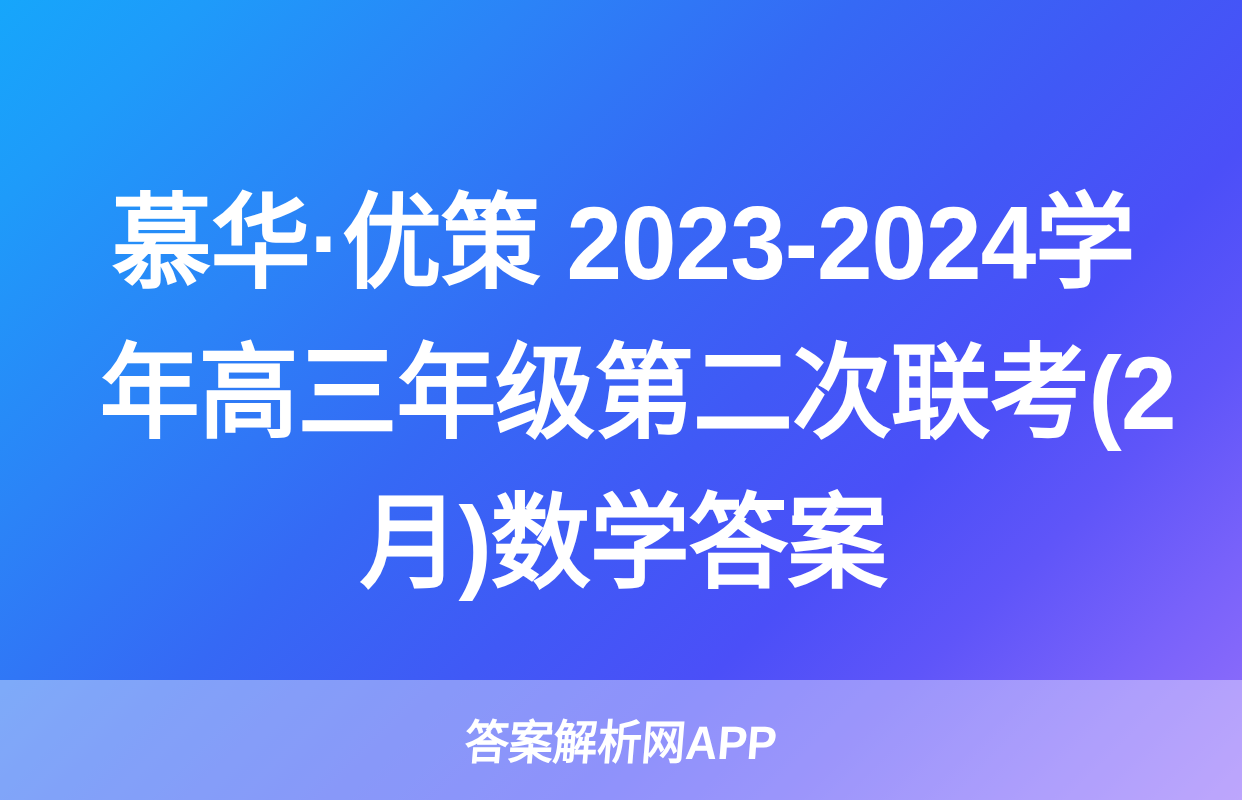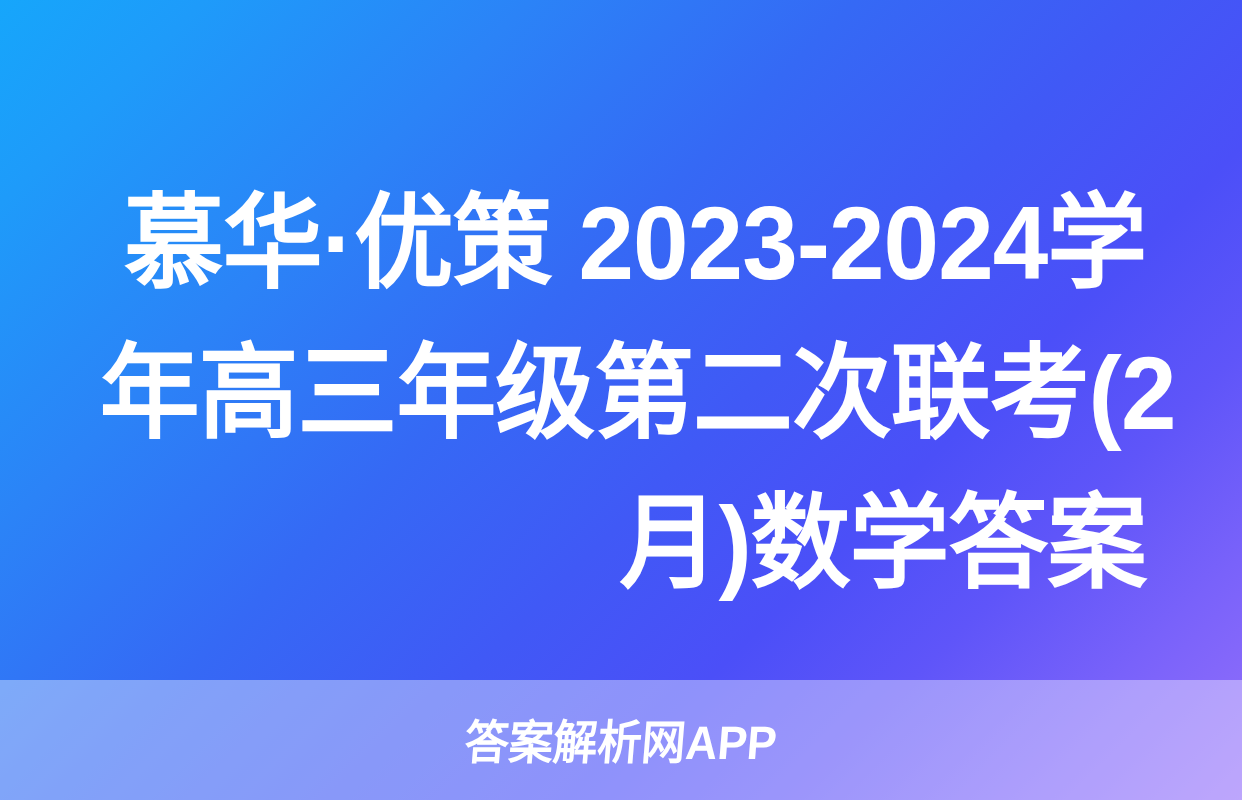--- a/index.html
+++ b/index.html
@@ -33,21 +33,21 @@
         #7962FA 88%,
         #9570FA 100%);
   }
 
   
   .headline-block {
     position: absolute;
     left: 78px;
     top: 168px;
     width: 1090px;
-    text-align: right;
+    text-align: center;
   }
 
   .headline-line {
     display: block;
     color: #FFFFFF;
     font-family: "Liberation Sans Narrow", "Liberation Sans", "DejaVu Sans", sans-serif;
     font-weight: 700;
     font-size: 104px;
     line-height: 150px;
     letter-spacing: -1px;

